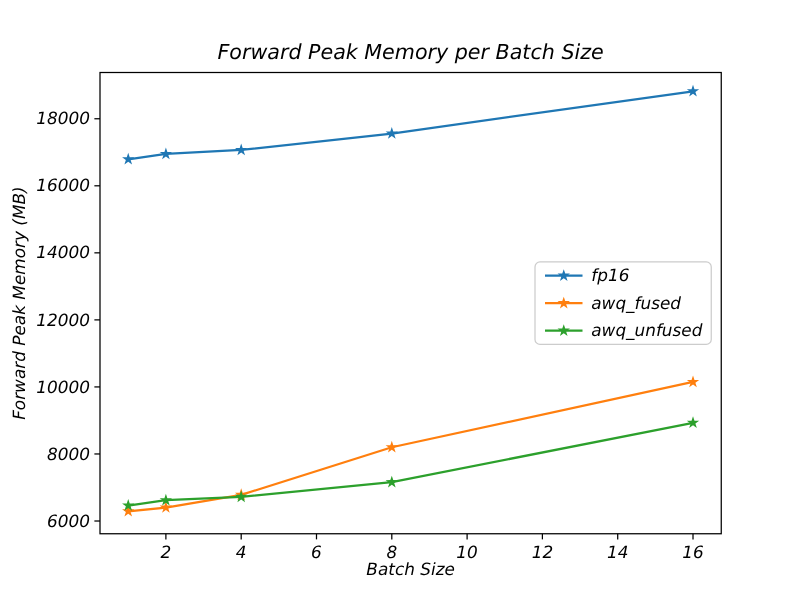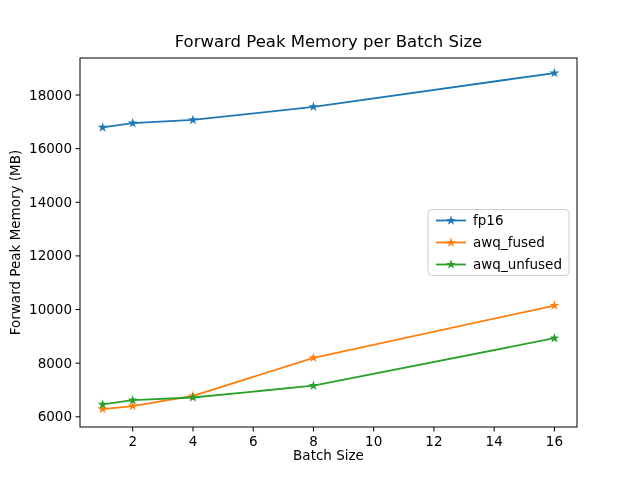--- a/index.html
+++ b/index.html
@@ -9,20 +9,21 @@
     width: 640px;
     height: 480px;
     overflow: hidden;
     font-family: "DejaVu Sans", sans-serif;
   }
   .figure {
     width: 640px;
     height: 480px;
     position: relative;
     background: #ffffff;
+    font-style: italic;
   }
   svg { display: block; }
   text {
     font-family: "DejaVu Sans", sans-serif;
     fill: #000000;
   }
   .title-text { font-size: 16.5px; }
   .axis-label { font-size: 13.5px; }
   .tick-label { font-size: 13.5px; }
   .legend-label { font-size: 13.5px; }

